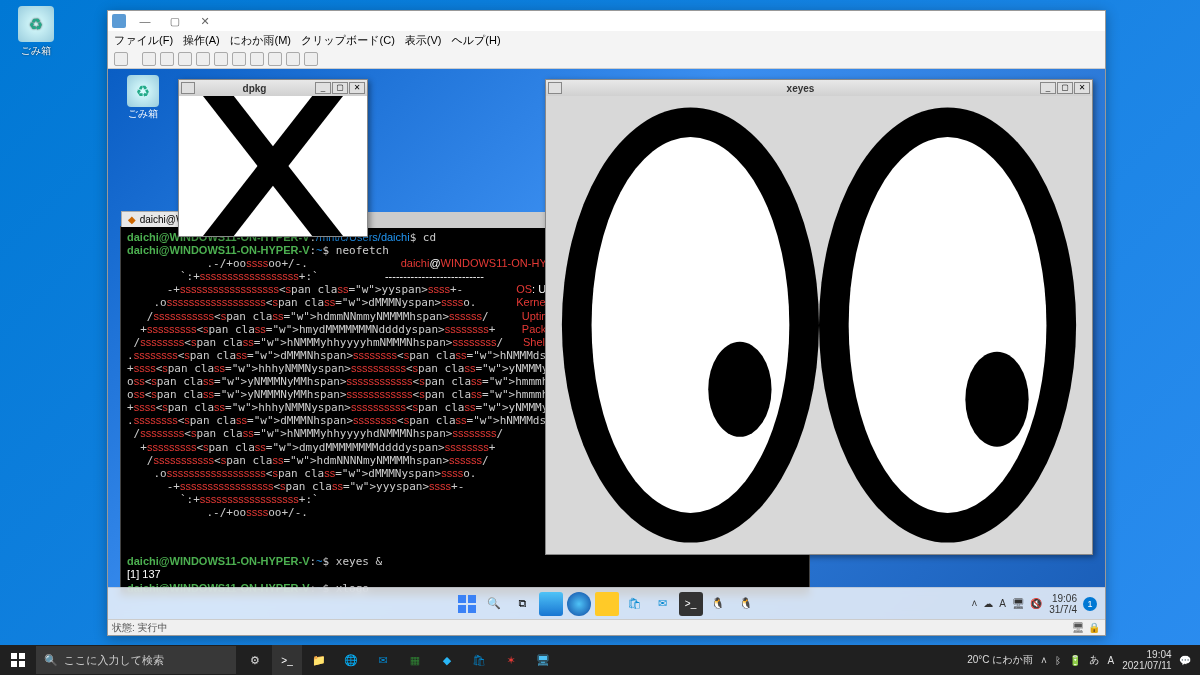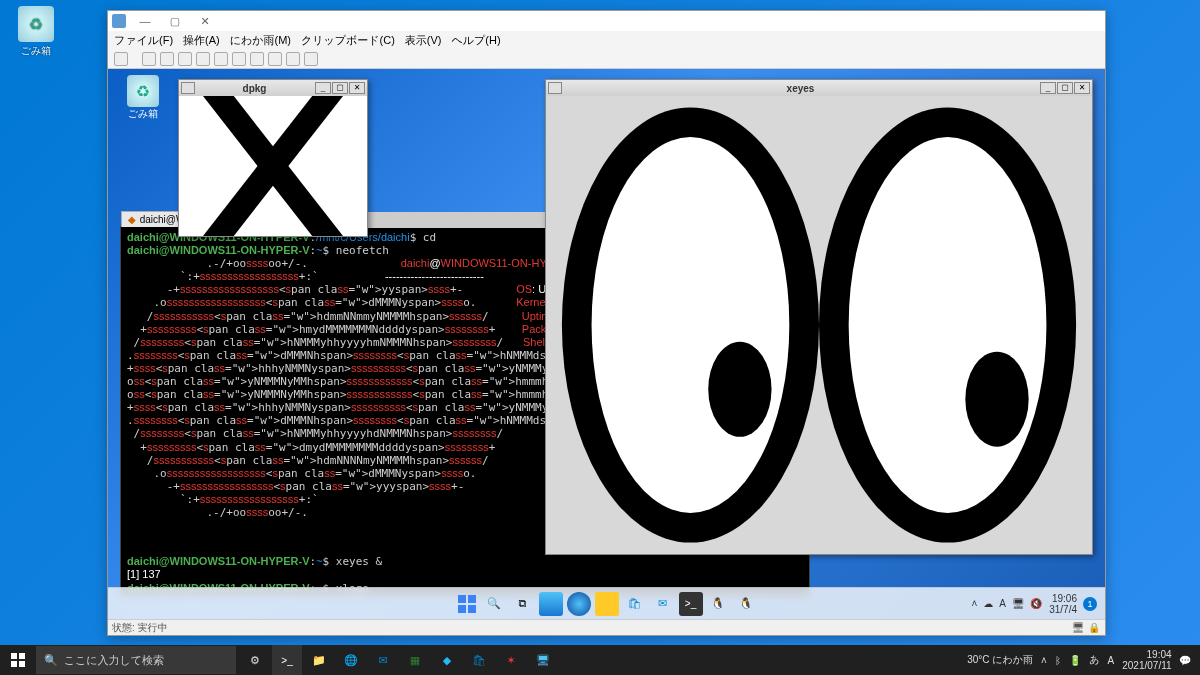--- a/index.html
+++ b/index.html
@@ -251,21 +251,21 @@
     <div class="ti" style="color:#ffca28;">📁</div>
     <div class="ti" style="color:#4fc3f7;">🌐</div>
     <div class="ti" style="color:#0288d1;">✉</div>
     <div class="ti" style="color:#2e7d32;">▦</div>
     <div class="ti" style="color:#29b6f6;">◆</div>
     <div class="ti" style="color:#0288d1;">🛍</div>
     <div class="ti" style="color:#e53935;">✶</div>
     <div class="ti" style="color:#4fc3f7;">🖥</div>
   </div>
   <div class="tray">
-    <span>30°C  にわか雨</span>
+    <span>20°C  にわか雨</span>
     <span>˄</span>
     <span>ᛒ</span>
     <span>🔋</span>
     <span>あ</span>
     <span>A</span>
     <div class="clock">
       <div>19:04</div>
       <div>2021/07/11</div>
     </div>
     <span>💬</span>

